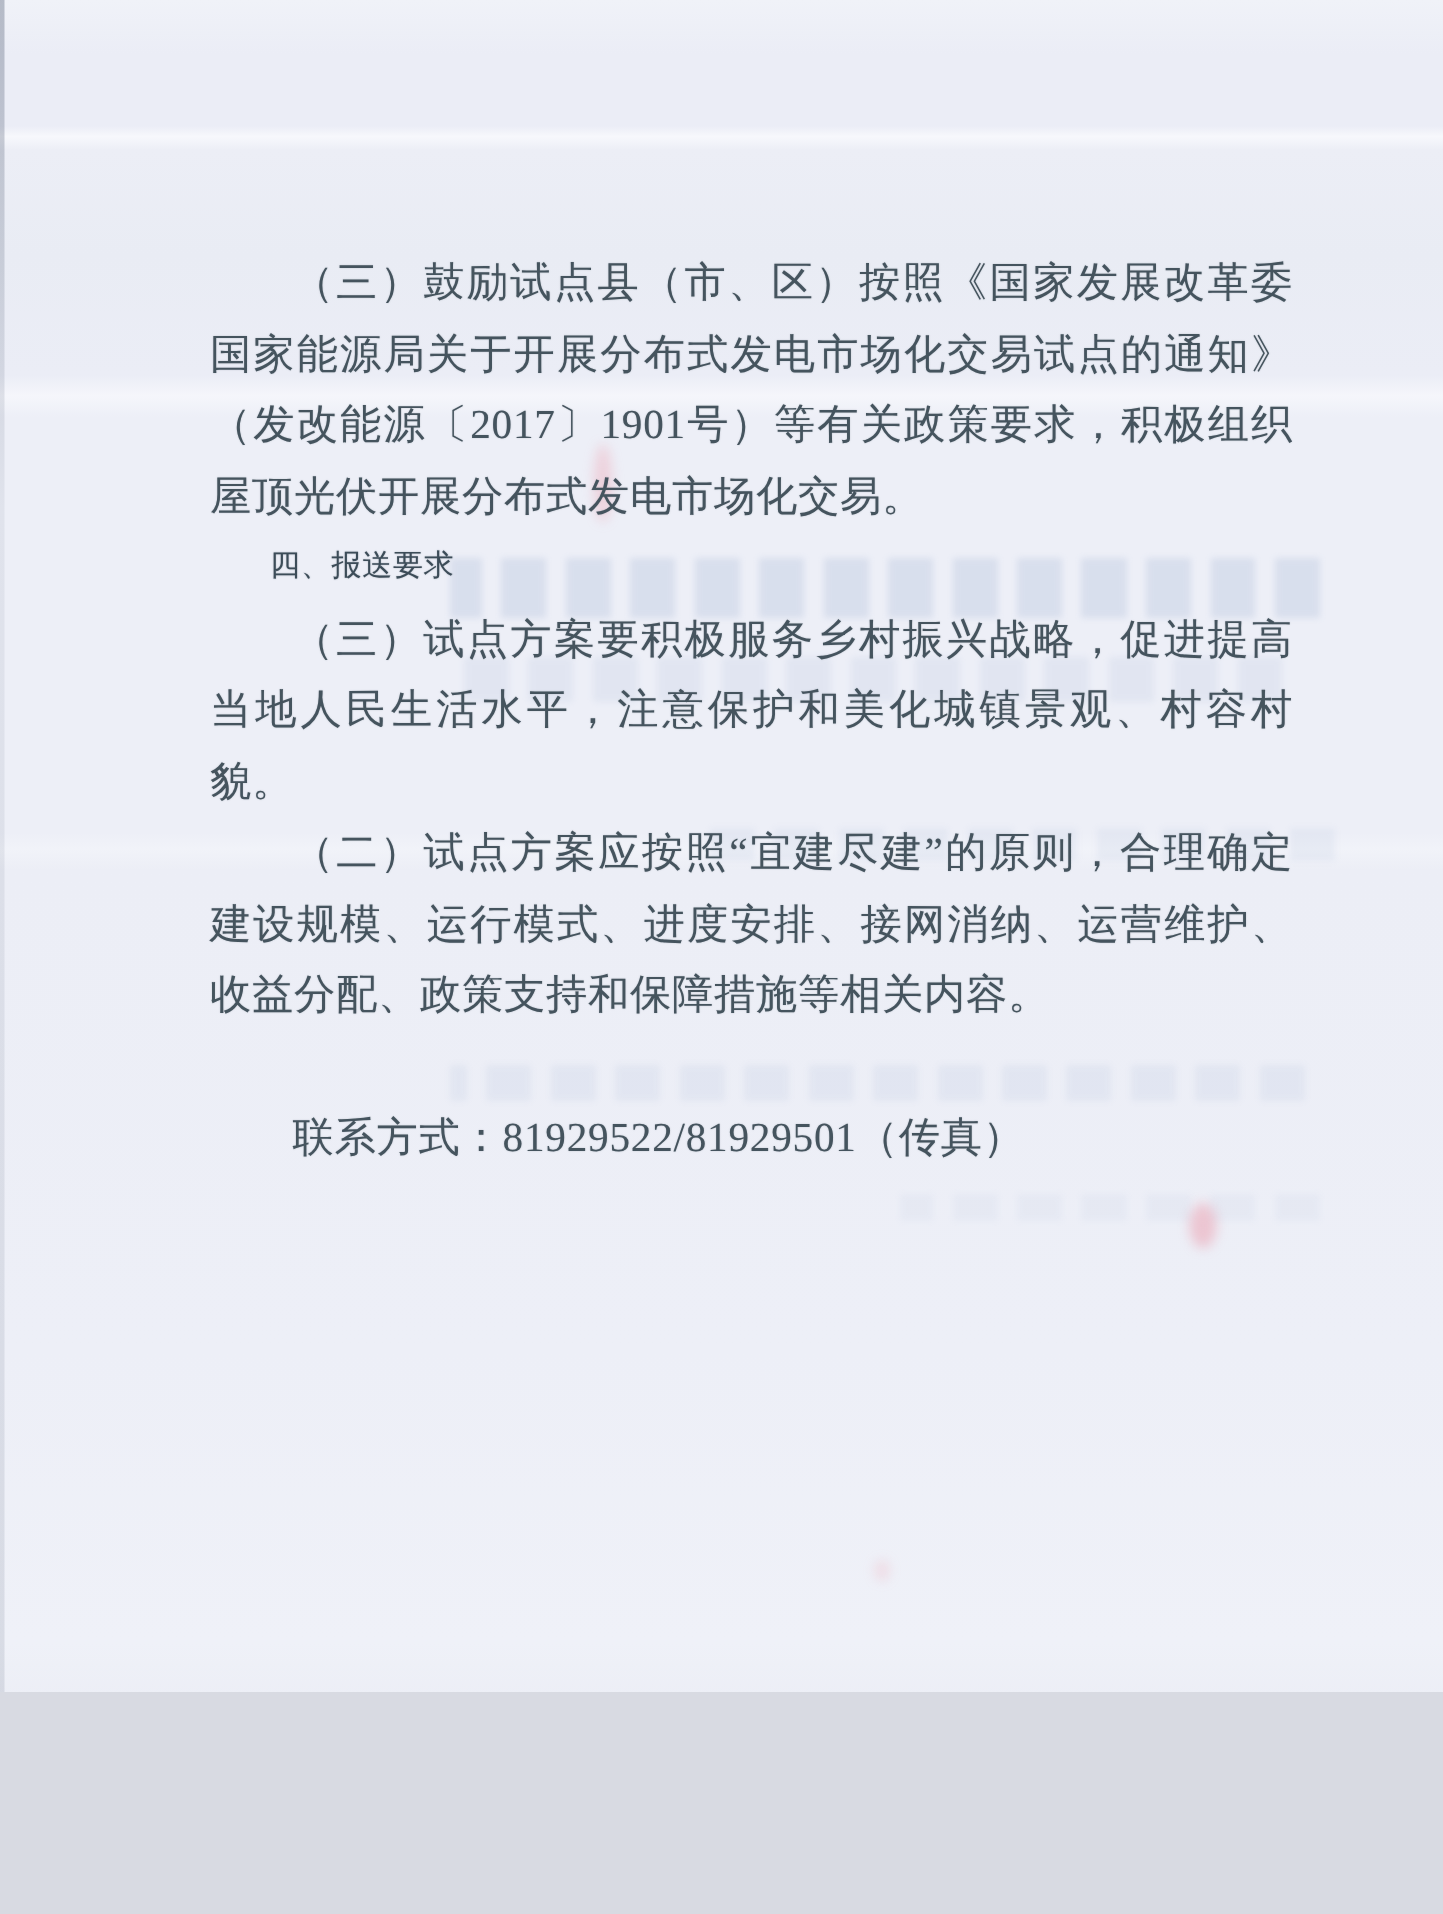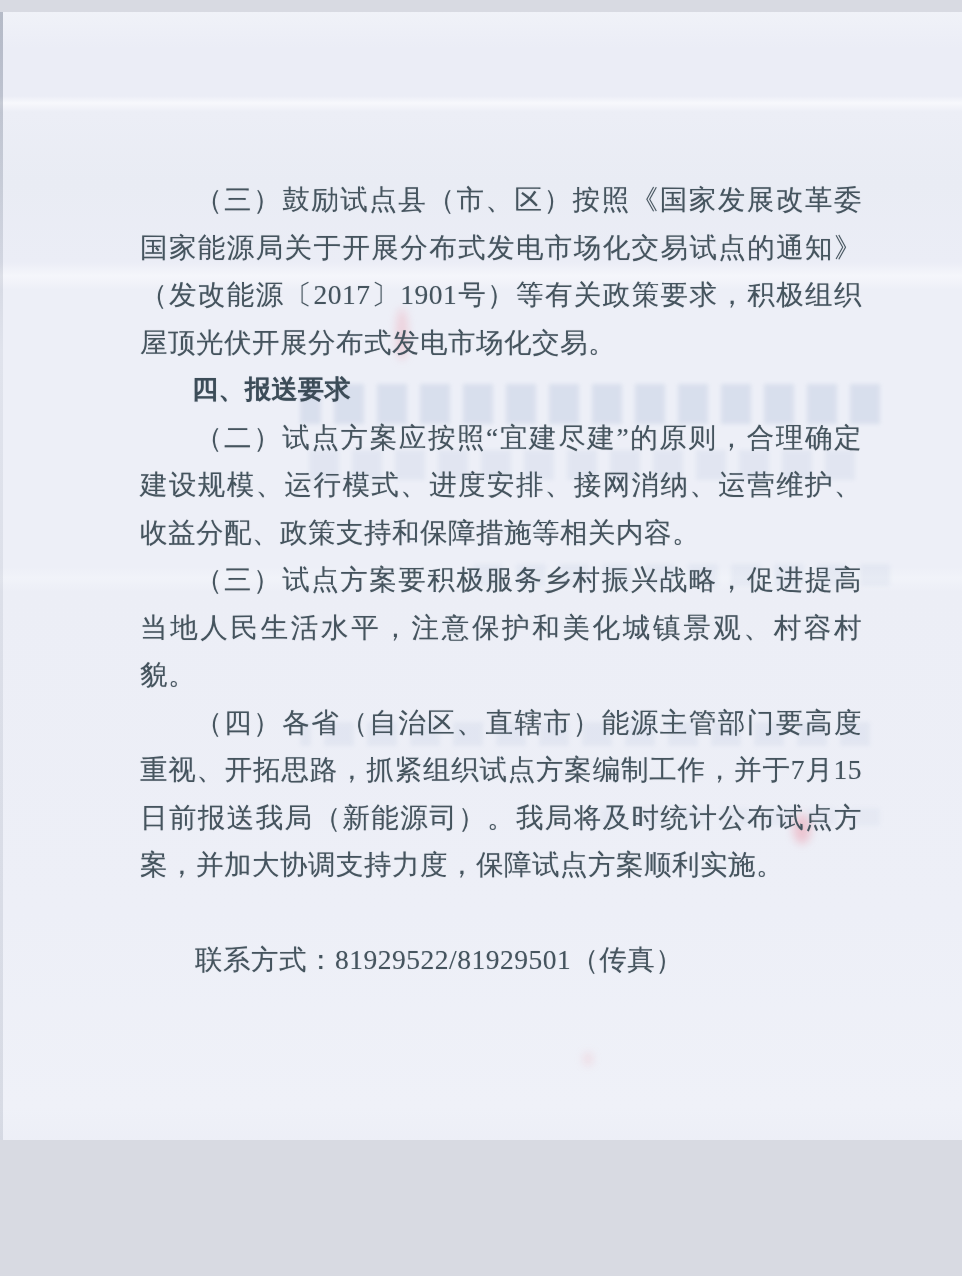--- a/index.html
+++ b/index.html
@@ -1,19 +1,19 @@
 <!DOCTYPE html>
 <html><head>
 <meta charset="utf-8">
 <style>
   html,body { margin:0; padding:0; background:#d8dae2; }
   .page {
     position:relative;
     width:962px; height:1128px;
-    margin:12px auto;
+    margin:0 auto;
     overflow:hidden;
     font-family:"Liberation Serif","DejaVu Serif",serif;
     background:
       linear-gradient(180deg,
         #f0f2f8 0px, #ebedf6 36px,
         #ebedf6 84px, #f7f8fc 91px, #eceef6 100px,
         #e9ecf4 170px, #ebedf6 250px, #f5f6fb 264px, #edeff7 278px,
         #edeff7 555px, #f1f3f9 566px, #eceef6 580px,
         #edeff7 900px, #eff1f8 1095px, #ebedf5 1150px,
         #eef0f7 1230px, #f2f3f9 1276px);
@@ -28,22 +28,22 @@
     position:absolute; left:140px; top:164px; width:722px;
     font-size:27.5px; line-height:47.5px;
     color:#45545e;
     text-align:justify;
     text-shadow:0 0 1px rgba(69,84,94,0.35);
     letter-spacing:0.5px;
   }
   .content p { margin:0; text-indent:2em; }
   .content h2 {
     margin:0; text-indent:2em;
-    font-size:26px; line-height:47.5px;
-    font-weight:700; color:#3c4c58;
+    font-size:20px; line-height:47.5px;
+    font-weight:400; color:#3c4c58;
     text-shadow:0 0 1px rgba(60,76,88,0.45);
   }
   .contact { margin-top:47px !important;font-family:Liberation Serif, serif; }
   .pagenum {
     position:absolute; left:716px; top:1236px;
     font-size:26px; color:#3f4e59; letter-spacing:4px;
     text-shadow:0 0 1px rgba(63,78,89,0.35);
   }
   
   .ghost {
@@ -92,21 +92,20 @@
   <div class="ghost g8"></div>
 
   <div class="smudge s1"></div>
   <div class="smudge s2"></div>
   <div class="smudge s3"></div>
   <div class="speck"></div>
 
   <div class="content">
     <p>（三）鼓励试点县（市、区）按照《国家发展改革委 国家能源局关于开展分布式发电市场化交易试点的通知》（发改能源〔2017〕1901号）等有关政策要求，积极组织屋顶光伏开展分布式发电市场化交易。</p>
     <h2>四、报送要求</h2>
+    <p>（三）试点方案要积极服务乡村振兴战略，促进提高当地人民生活水平，注意保护和美化城镇景观、村容村貌。</p>
     <p>（二）试点方案应按照“宜建尽建”的原则，合理确定建设规模、运行模式、进度安排、接网消纳、运营维护、收益分配、政策支持和保障措施等相关内容。</p>
-    <p>（三）试点方案要积极服务乡村振兴战略，促进提高当地人民生活水平，注意保护和美化城镇景观、村容村貌。</p>
-    <p>（四）各省（自治区、直辖市）能源主管部门要高度重视、开拓思路，抓紧组织试点方案编制工作，并于7月15日前报送我局（新能源司）。我局将及时统计公布试点方案，并加大协调支持力度，保障试点方案顺利实施。</p>
     <p class="contact">联系方式：81929522/81929501（传真）</p>
   </div>
 
   <div class="pagenum">— 3 —</div>
 
 </div>
 
 </body></html>

